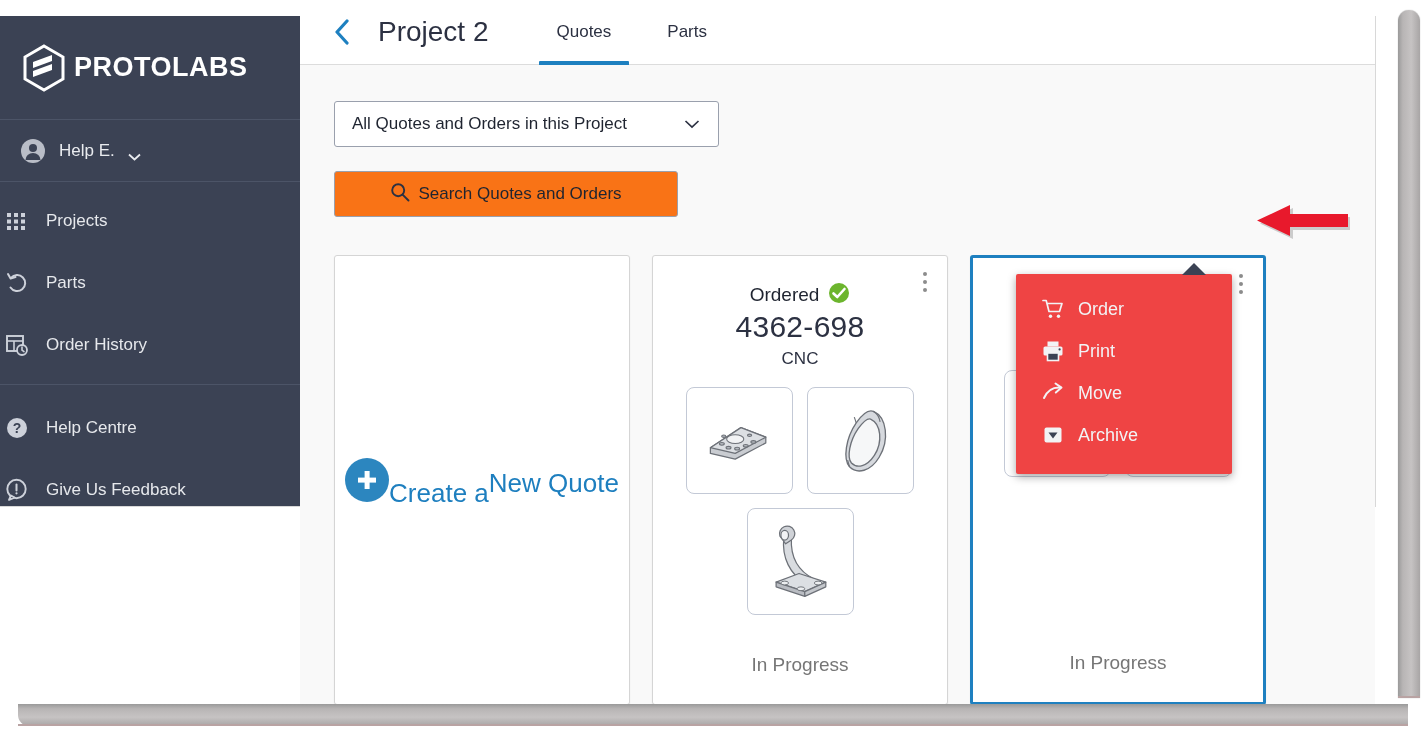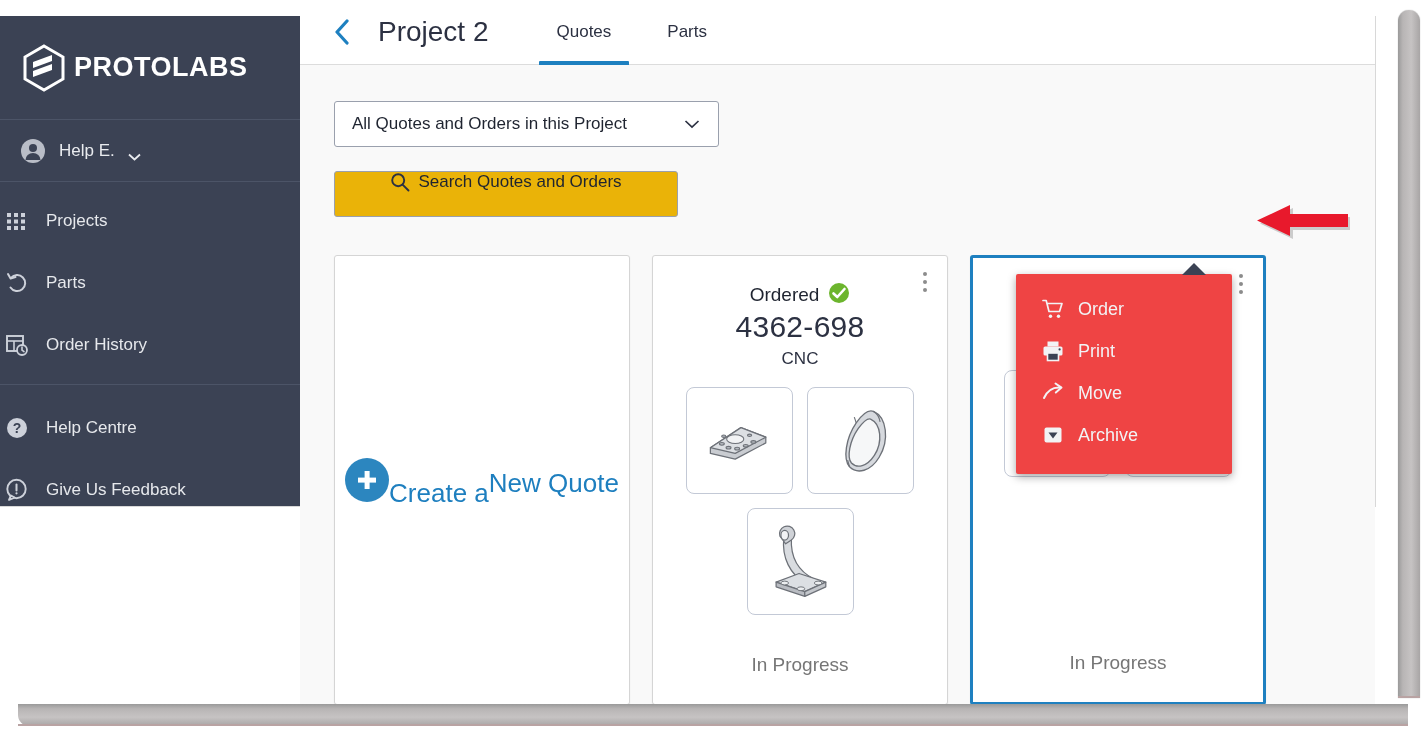--- a/index.html
+++ b/index.html
@@ -101,23 +101,23 @@
 
   .filters { display: flex; gap: 24px; flex-direction: column; }
   .select-box {
     width: 385px; height: 46px; background:#fff;
     border: 1px solid #9aa0ad; border-radius: 3px;
     display:flex; align-items:center; justify-content:space-between;
     padding: 0 18px 0 17px; cursor:pointer;
   }
   .select-box .txt { font-size: 17px; color: #1f2430; }
   .search-box {
-    width: 344px; height: 46px; background:#eab308;
+    width: 344px; height: 46px; background:#f97316;
     border: 1px solid #9aa0ad; border-radius: 3px;
-    display:flex; align-items:flex-start; justify-content:center; gap: 8px;
+    display:flex; align-items:center; justify-content:center; gap: 8px;
     cursor: text;
   }
   .search-box .txt { font-size: 17px; color: #1f2430; }
 
   
   .cards { display: flex; gap: 22px; margin-top: 38px; }
   .card {
     width: 296px; height: 450px; background: #ffffff;
     border: 1px solid #d5d5d5; border-radius: 3px;
     box-shadow: 0 1px 2px rgba(0,0,0,.05);

